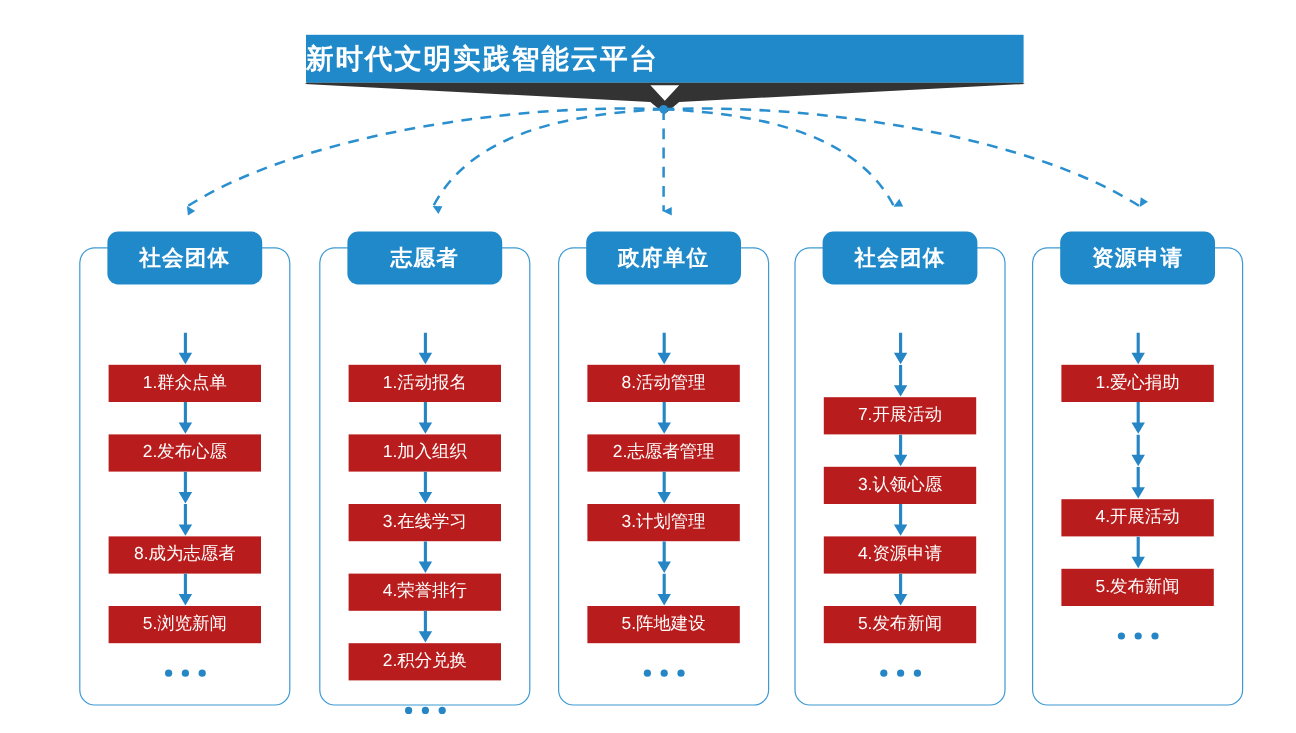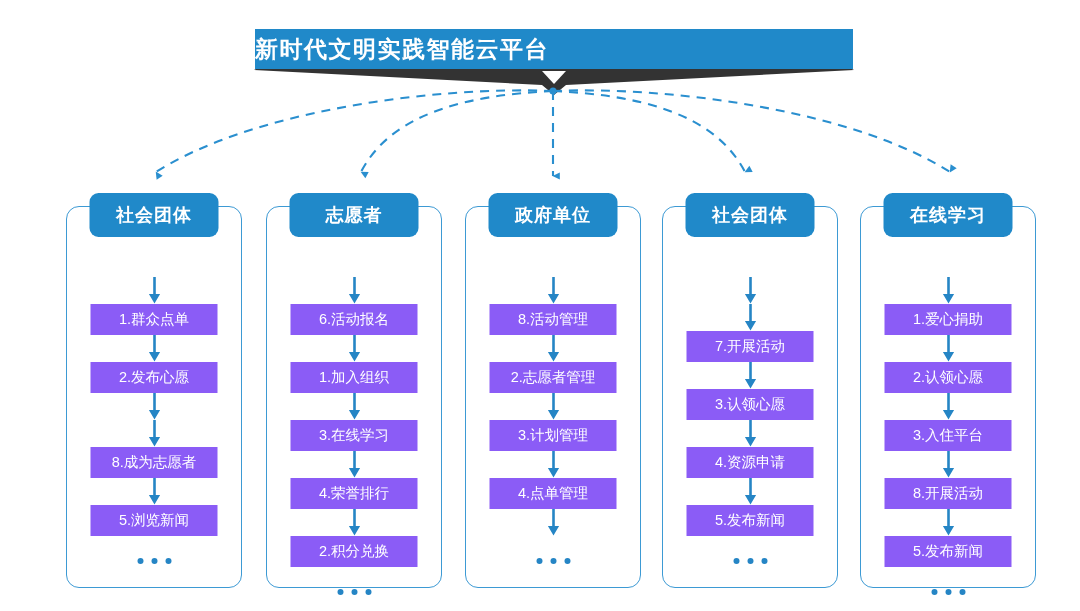--- a/index.html
+++ b/index.html
@@ -114,21 +114,21 @@
     transform: translateX(-50%);
     top: 71px;
     width: 127px;
     display: flex;
     flex-direction: column;
     align-items: center;
   }
   .step {
     width: 127px;
     height: 31px;
-    background: #8b5cf6;
+    background: #b91c1c;
     display: flex;
     align-items: center;
     justify-content: center;
     box-sizing: border-box;
   }
   .step-text {
     color: #ffffff;
     font-size: 14.5px;
     line-height: 1;
     white-space: nowrap;
@@ -232,21 +232,21 @@
     <div class="column" style="left:266px">
       <div class="col-frame"></div>
       <div class="col-header">
         <span class="col-header-text">志愿者</span>
       </div>
       <div class="steps">
         <svg class="v-arrow" viewBox="0 0 14 27">
             <path d="M5.7,0 L8.3,0 L8.3,17 L12.6,17 L7,26.5 L1.4,17 L5.7,17 Z" fill="#2585c5"></path>
           </svg>
         <div class="step">
-            <span class="step-text">6.活动报名</span>
+            <span class="step-text">1.活动报名</span>
           </div>
         <svg class="v-arrow" viewBox="0 0 14 27">
             <path d="M5.7,0 L8.3,0 L8.3,17 L12.6,17 L7,26.5 L1.4,17 L5.7,17 Z" fill="#2585c5"></path>
           </svg>
         <div class="step">
             <span class="step-text">1.加入组织</span>
           </div>
         <svg class="v-arrow" viewBox="0 0 14 27">
             <path d="M5.7,0 L8.3,0 L8.3,17 L12.6,17 L7,26.5 L1.4,17 L5.7,17 Z" fill="#2585c5"></path>
           </svg>
@@ -293,26 +293,26 @@
           </div>
         <svg class="v-arrow" viewBox="0 0 14 27">
             <path d="M5.7,0 L8.3,0 L8.3,17 L12.6,17 L7,26.5 L1.4,17 L5.7,17 Z" fill="#2585c5"></path>
           </svg>
         <div class="step">
             <span class="step-text">3.计划管理</span>
           </div>
         <svg class="v-arrow" viewBox="0 0 14 27">
             <path d="M5.7,0 L8.3,0 L8.3,17 L12.6,17 L7,26.5 L1.4,17 L5.7,17 Z" fill="#2585c5"></path>
           </svg>
-        <div class="step">
-            <span class="step-text">4.点单管理</span>
-          </div>
-        <svg class="v-arrow" viewBox="0 0 14 27">
-            <path d="M5.7,0 L8.3,0 L8.3,17 L12.6,17 L7,26.5 L1.4,17 L5.7,17 Z" fill="#2585c5"></path>
-          </svg>
+        <svg class="v-arrow" viewBox="0 0 14 27">
+            <path d="M5.7,0 L8.3,0 L8.3,17 L12.6,17 L7,26.5 L1.4,17 L5.7,17 Z" fill="#2585c5"></path>
+          </svg>
+        <div class="step">
+            <span class="step-text">5.阵地建设</span>
+          </div>
         <div class="ellipsis">
             <span></span>
             <span></span>
             <span></span>
           </div>
       </div>
     </div>
 
     <div class="column" style="left:662px">
       <div class="col-frame"></div>
@@ -351,46 +351,40 @@
             <span></span>
             <span></span>
             <span></span>
           </div>
       </div>
     </div>
 
     <div class="column" style="left:860px">
       <div class="col-frame"></div>
       <div class="col-header">
-        <span class="col-header-text">在线学习</span>
+        <span class="col-header-text">资源申请</span>
       </div>
       <div class="steps">
         <svg class="v-arrow" viewBox="0 0 14 27">
             <path d="M5.7,0 L8.3,0 L8.3,17 L12.6,17 L7,26.5 L1.4,17 L5.7,17 Z" fill="#2585c5"></path>
           </svg>
         <div class="step">
             <span class="step-text">1.爱心捐助</span>
           </div>
         <svg class="v-arrow" viewBox="0 0 14 27">
             <path d="M5.7,0 L8.3,0 L8.3,17 L12.6,17 L7,26.5 L1.4,17 L5.7,17 Z" fill="#2585c5"></path>
           </svg>
-        <div class="step">
-            <span class="step-text">2.认领心愿</span>
-          </div>
-        <svg class="v-arrow" viewBox="0 0 14 27">
-            <path d="M5.7,0 L8.3,0 L8.3,17 L12.6,17 L7,26.5 L1.4,17 L5.7,17 Z" fill="#2585c5"></path>
-          </svg>
-        <div class="step">
-            <span class="step-text">3.入住平台</span>
-          </div>
-        <svg class="v-arrow" viewBox="0 0 14 27">
-            <path d="M5.7,0 L8.3,0 L8.3,17 L12.6,17 L7,26.5 L1.4,17 L5.7,17 Z" fill="#2585c5"></path>
-          </svg>
-        <div class="step">
-            <span class="step-text">8.开展活动</span>
+        <svg class="v-arrow" viewBox="0 0 14 27">
+            <path d="M5.7,0 L8.3,0 L8.3,17 L12.6,17 L7,26.5 L1.4,17 L5.7,17 Z" fill="#2585c5"></path>
+          </svg>
+        <svg class="v-arrow" viewBox="0 0 14 27">
+            <path d="M5.7,0 L8.3,0 L8.3,17 L12.6,17 L7,26.5 L1.4,17 L5.7,17 Z" fill="#2585c5"></path>
+          </svg>
+        <div class="step">
+            <span class="step-text">4.开展活动</span>
           </div>
         <svg class="v-arrow" viewBox="0 0 14 27">
             <path d="M5.7,0 L8.3,0 L8.3,17 L12.6,17 L7,26.5 L1.4,17 L5.7,17 Z" fill="#2585c5"></path>
           </svg>
         <div class="step">
             <span class="step-text">5.发布新闻</span>
           </div>
         <div class="ellipsis">
             <span></span>
             <span></span>

